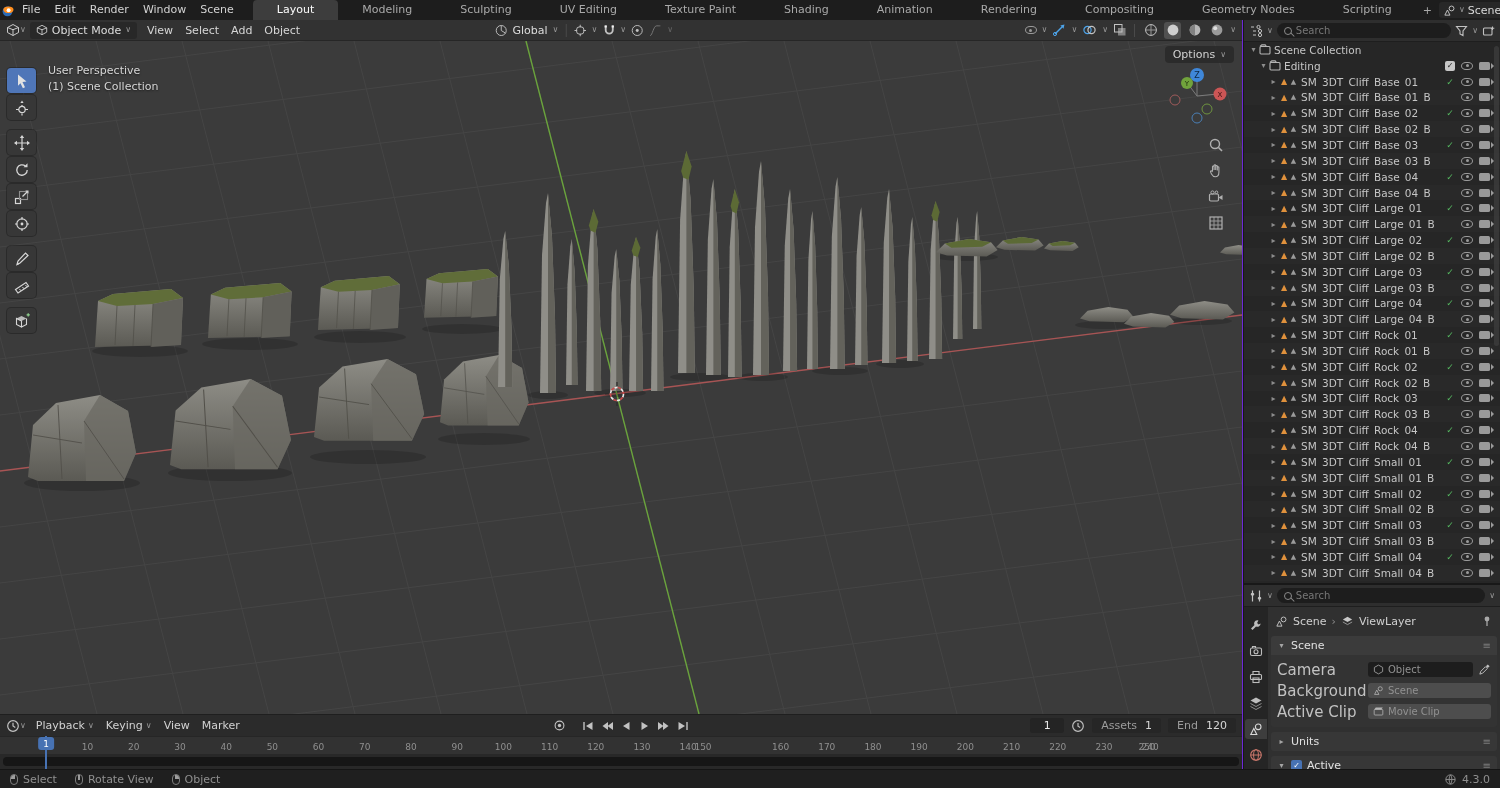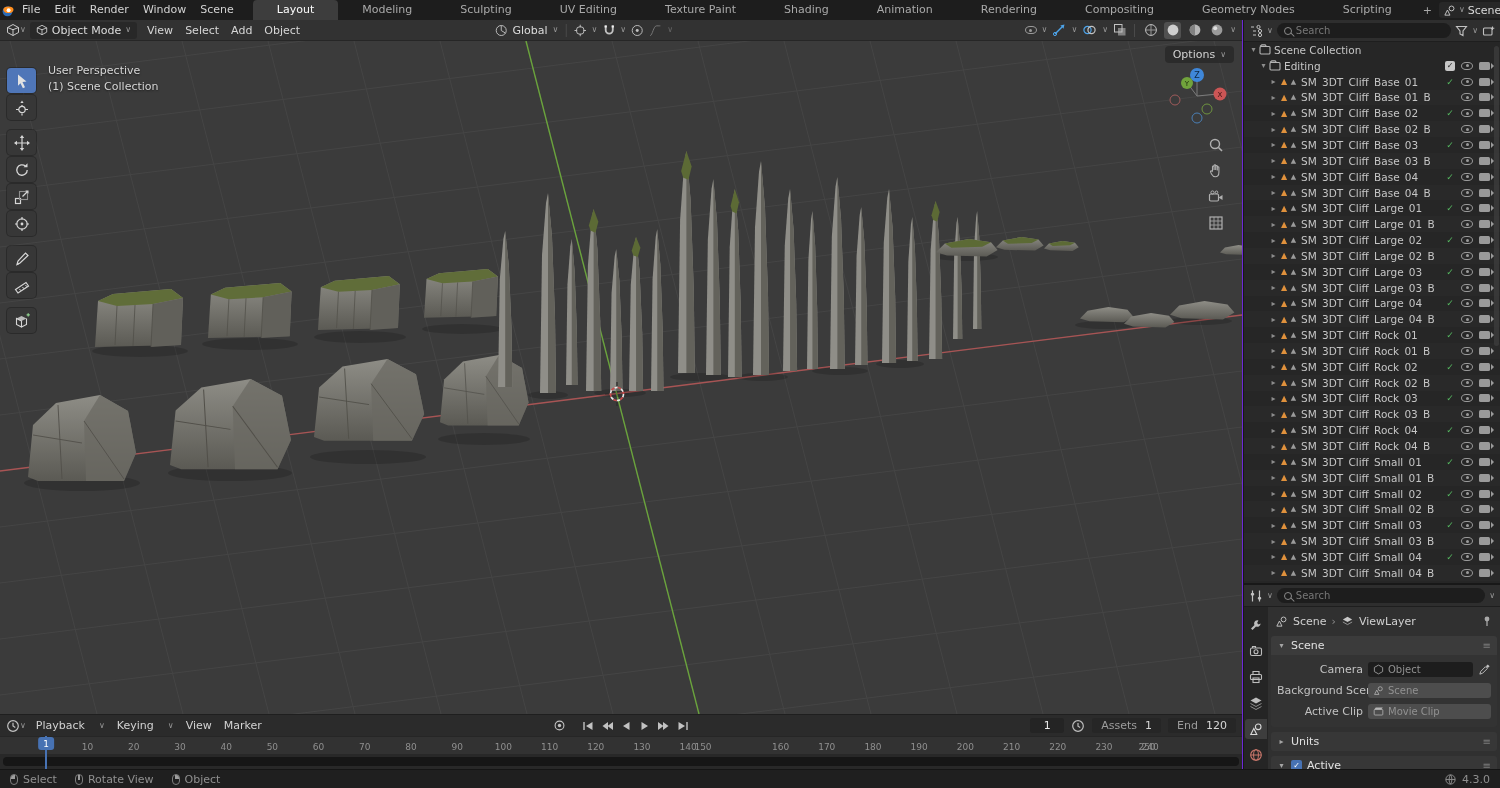--- a/index.html
+++ b/index.html
@@ -51,21 +51,21 @@
   .options-pill{position:absolute;top:5px;right:8px;background:rgba(42,42,42,.9);border-radius:4px;padding:2px 8px;
                 display:flex;gap:5px;align-items:center;color:#d2d2d2;z-index:3}
   .gizmo{position:absolute;left:1166px;top:24px;width:62px;height:62px}
   .nav-col{position:absolute;left:1206px;top:94px;display:flex;flex-direction:column;gap:6px;align-items:center}
   .nav-btn{width:20px;height:20px;display:flex;align-items:center;justify-content:center;opacity:.9}
 
   
   .timeline{position:absolute;left:0;top:714px;width:1242px;height:55px;background:#2b2b2b;border-top:1px solid #1f1f1f}
   .tl-header{height:21px;display:flex;align-items:center;padding:0 6px;position:relative}
   .tl-menus{display:flex;align-items:center;margin-left:4px}
-  .tl-menu{padding:0 6px;color:#d2d2d2;display:flex;align-items:center;gap:14px}
+  .tl-menu{padding:0 6px;color:#d2d2d2;display:flex;align-items:center;gap:3px}
   .transport{position:absolute;left:50%;transform:translateX(-50%);display:flex;align-items:center}
   .pb-btn{width:19px;height:15px;display:flex;align-items:center;justify-content:center}
   .autokey{margin-right:10px}
   .tl-fields{margin-left:auto;display:flex;align-items:center;gap:7px}
   .frame-box{background:#242424;border-radius:3px;min-width:34px;height:15px;display:flex;align-items:center;
              justify-content:center;color:#ececec;padding:0 6px}
   .range-box{background:#262626;border-radius:3px;height:15px;display:flex;align-items:center;gap:8px;padding:0 9px;color:#d6d6d6}
   .rlabel{color:#9c9c9c}
   .tl-ruler{position:relative;height:18px;background:#323232;border-top:1px solid #262626}
   .tick{position:absolute;bottom:2px;transform:translateX(-50%);font-size:9px;color:#8f8f8f}
@@ -112,21 +112,21 @@
   .pr-crumb{height:22px;display:flex;align-items:center;gap:5px;padding:0 7px;margin-top:3px}
   .crumb-label{color:#d0d0d0}
   .crumb-sep{color:#8a8a8a;font-size:11px}
   .pin{margin-left:auto;display:flex}
   .panel-head{height:19px;background:#3b3b3b;border-radius:3px 3px 0 0;display:flex;align-items:center;gap:5px;padding:0 6px;margin:4px 3px 0}
   .panel-title{color:#e0e0e0}
   .caret{font-size:8px;color:#a5a5a5;width:9px;text-align:center}
   .handle{margin-left:auto;color:#7c7c7c;font-size:10px}
   .panel-body{background:#333333;margin:0 3px;padding:4px 6px 5px;border-radius:0 0 3px 3px}
   .prow{display:flex;align-items:center;gap:5px;height:21px}
-  .plabel{width:86px;text-align:right;color:#c2c2c2;flex:none;font-size:11px;white-space:nowrap}
+  .plabel{width:86px;text-align:left;color:#c2c2c2;flex:none;font-size:15px;white-space:nowrap}
   .pfield{flex:1;height:15px;border-radius:3px;display:flex;align-items:center;gap:4px;padding:0 5px;overflow:hidden}
   .pfield.dark{background:#1d1d1d}
   .pfield.mid{background:#4d4d4d}
   .ph-text{color:#919191;font-size:10px;white-space:nowrap}
   .pcollapse{height:19px;background:#373737;border-radius:3px;display:flex;align-items:center;gap:5px;padding:0 6px;margin:5px 3px 0}
   .checkbox{width:11px;height:11px;border-radius:2px;background:#4772b3;color:#fff;font-size:8px;display:flex;
             align-items:center;justify-content:center}
 
   
   .statusbar{position:absolute;left:0;top:769px;width:100%;height:19px;background:#1f1f1f;display:flex;align-items:center;

